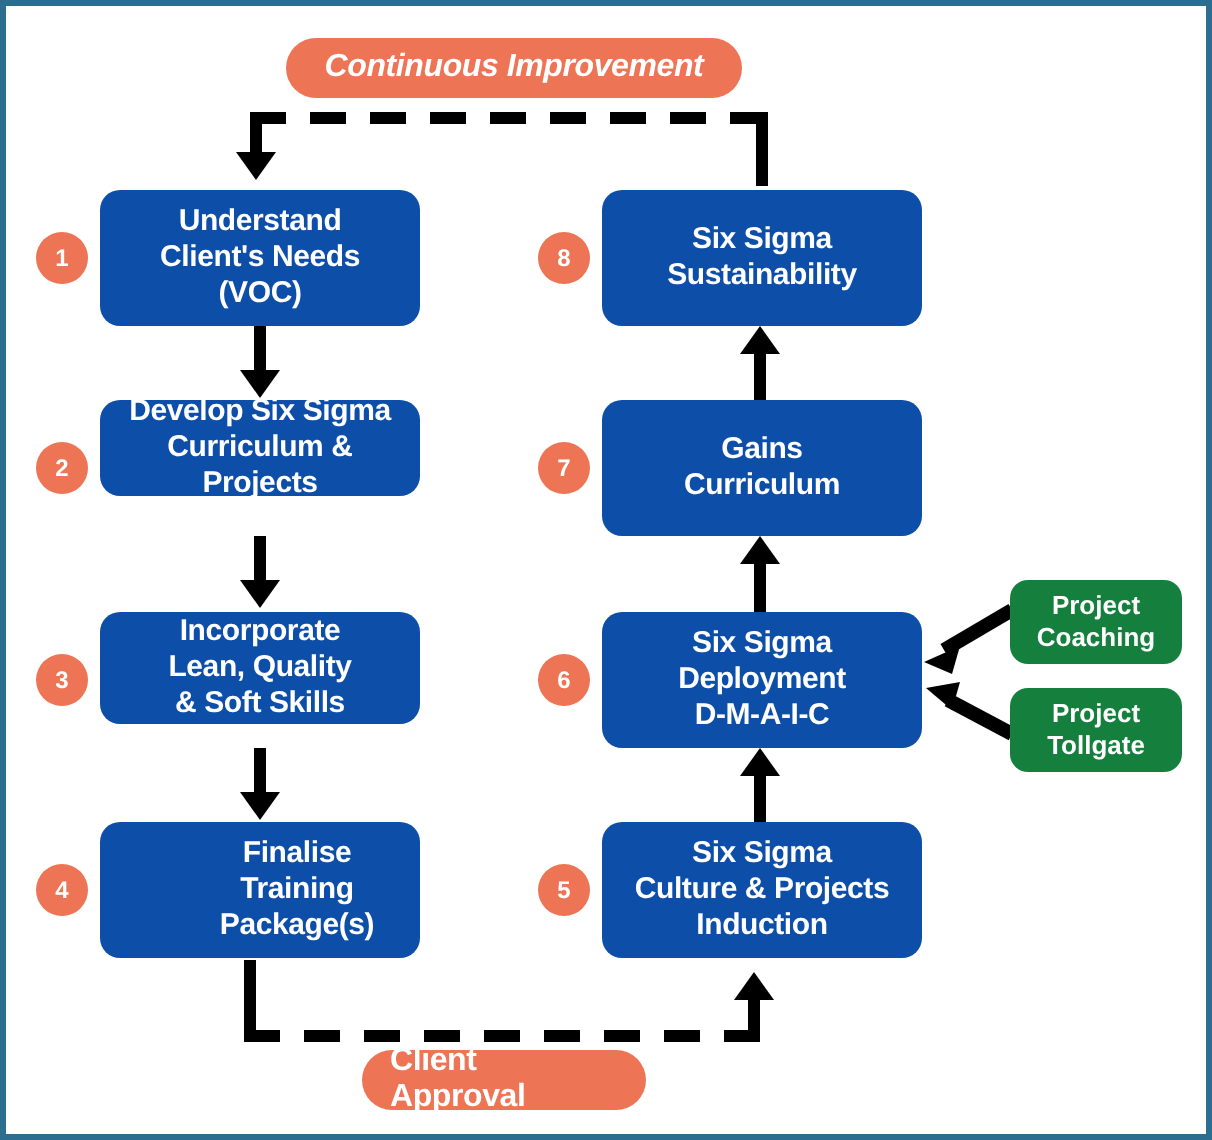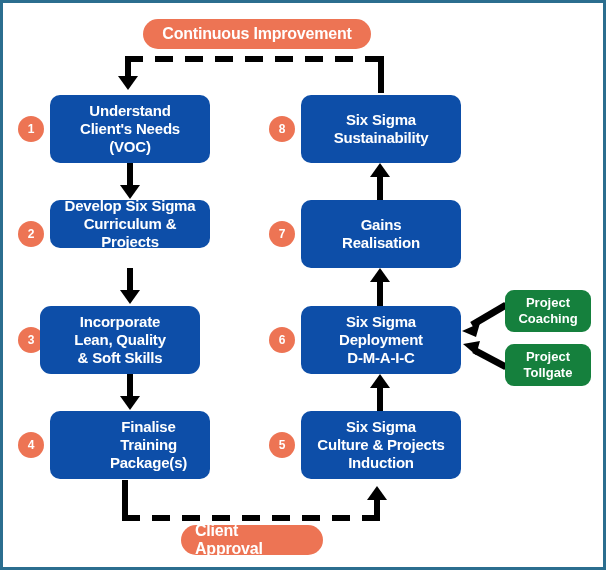--- a/index.html
+++ b/index.html
@@ -123,21 +123,21 @@
 </head>
 <body>
 
 <div id="canvas">
 
   <div class="solid-v" style="left:375px; top:53px; height:37px;"></div>
   <div class="dash-h" style="left:122px; top:53px; width:259px;"></div>
   <div class="solid-v" style="left:122px; top:53px; height:22px;"></div>
   <div class="arrow-down" style="left:115px; top:73px;"></div>
 
-  <div class="pill" style="left:140px; top:16px; width:228px; height:30px;">
+  <div class="pill" style="left:140px; top:16px; width:228px; height:30px;font-style:italic;">
     <span>Continuous Improvement</span>
   </div>
 
   <div class="badge" style="left:15px; top:113px;">
     <span>1</span>
   </div>
   <div class="pbox" style="left:47px; top:92px; width:160px; height:68px;">
     <span class="lbl">Understand
 Client's Needs
 (VOC)</span>
@@ -154,21 +154,21 @@
 Curriculum &amp;
 Projects</span>
   </div>
 
   <div class="vline" style="left:124px; top:265px; height:24px;"></div>
   <div class="arrow-down" style="left:117px; top:287px;"></div>
 
   <div class="badge" style="left:15px; top:324px;">
     <span>3</span>
   </div>
-  <div class="pbox" style="left:37px; top:303px; width:160px; height:68px;border-radius:11px;">
+  <div class="pbox" style="left:47px; top:303px; width:160px; height:56px;">
     <span class="lbl">Incorporate
 Lean, Quality
 &amp; Soft Skills</span>
   </div>
 
   <div class="vline" style="left:124px; top:371px; height:24px;"></div>
   <div class="arrow-down" style="left:117px; top:393px;"></div>
 
   <div class="badge" style="left:15px; top:429px;">
     <span>4</span>
@@ -196,21 +196,21 @@
   </div>
 
   <div class="vline" style="left:374px; top:174px; height:23px;"></div>
   <div class="arrow-up" style="left:367px; top:160px;"></div>
 
   <div class="badge" style="left:266px; top:218px;">
     <span>7</span>
   </div>
   <div class="pbox" style="left:298px; top:197px; width:160px; height:68px;">
     <span class="lbl">Gains
-Realisation</span>
+Curriculum</span>
   </div>
 
   <div class="vline" style="left:374px; top:279px; height:24px;"></div>
   <div class="arrow-up" style="left:367px; top:265px;"></div>
 
   <div class="badge" style="left:266px; top:324px;">
     <span>6</span>
   </div>
   <div class="pbox" style="left:298px; top:303px; width:160px; height:68px;">
     <span class="lbl">Six Sigma

